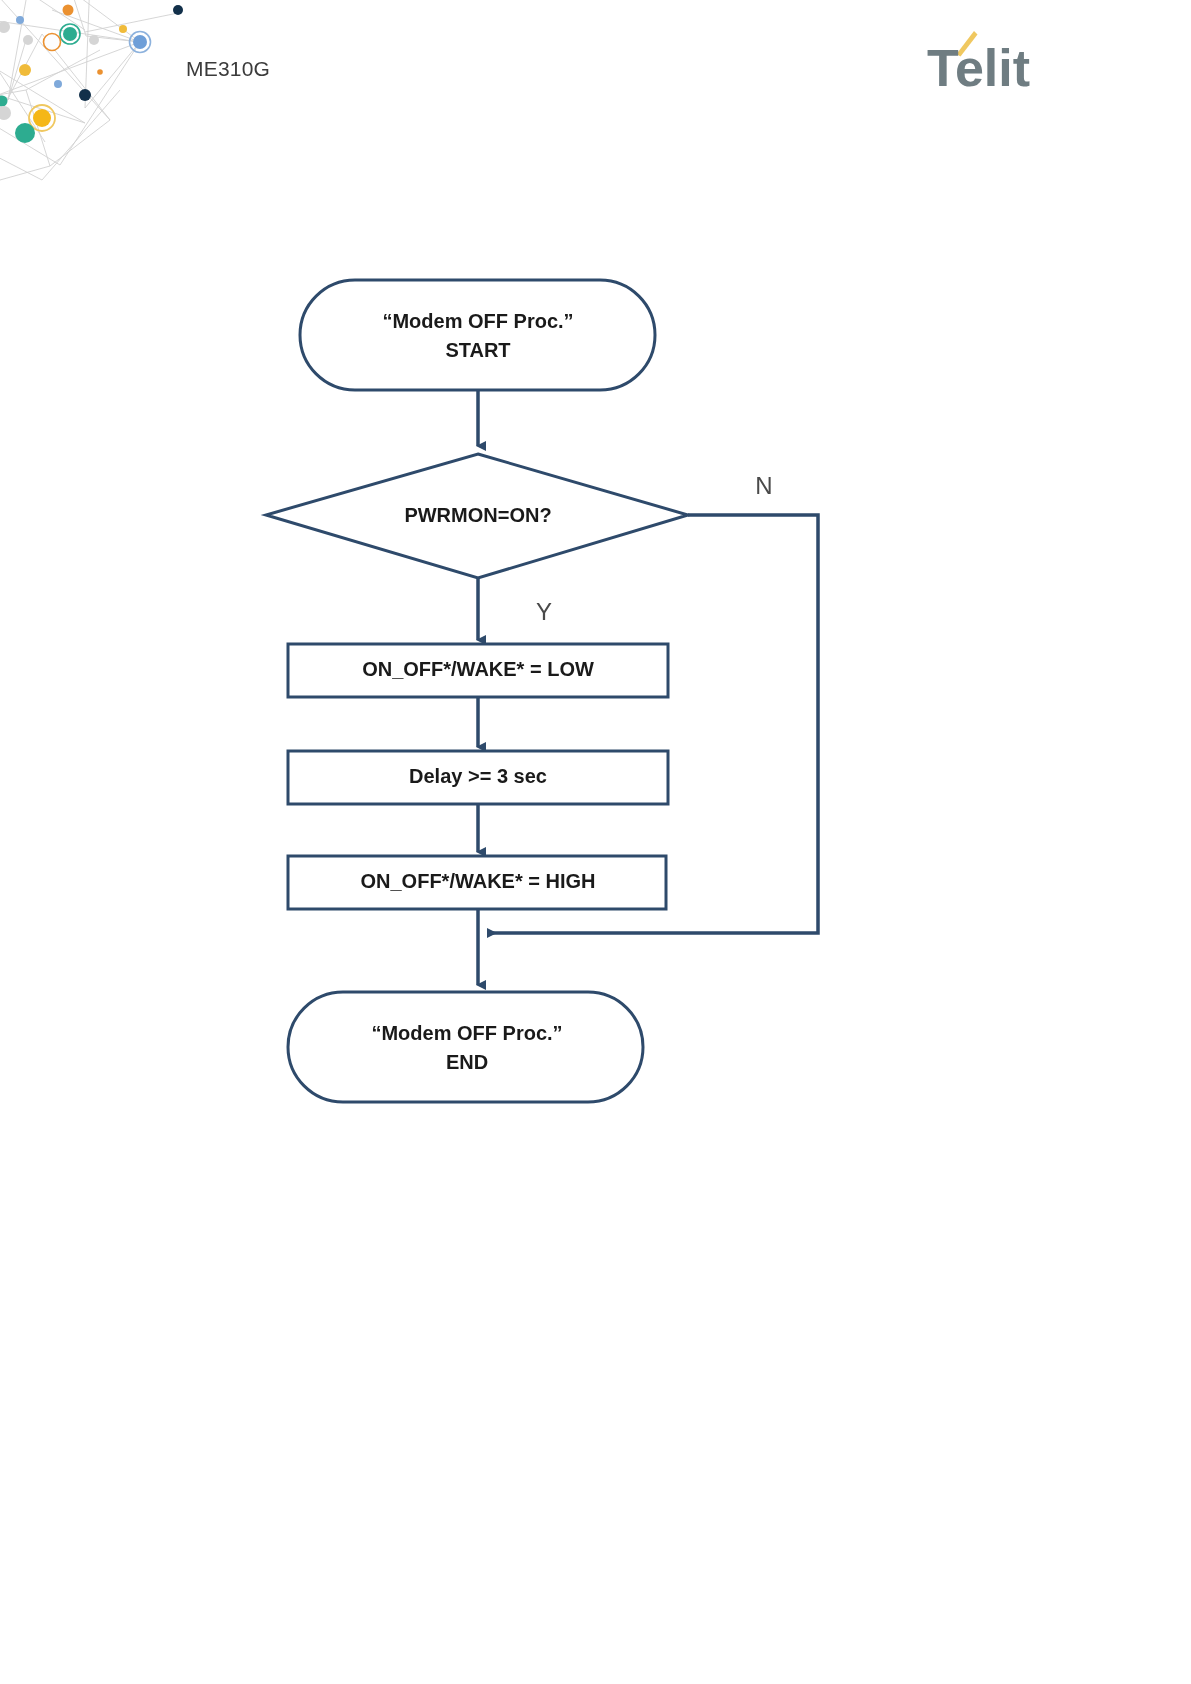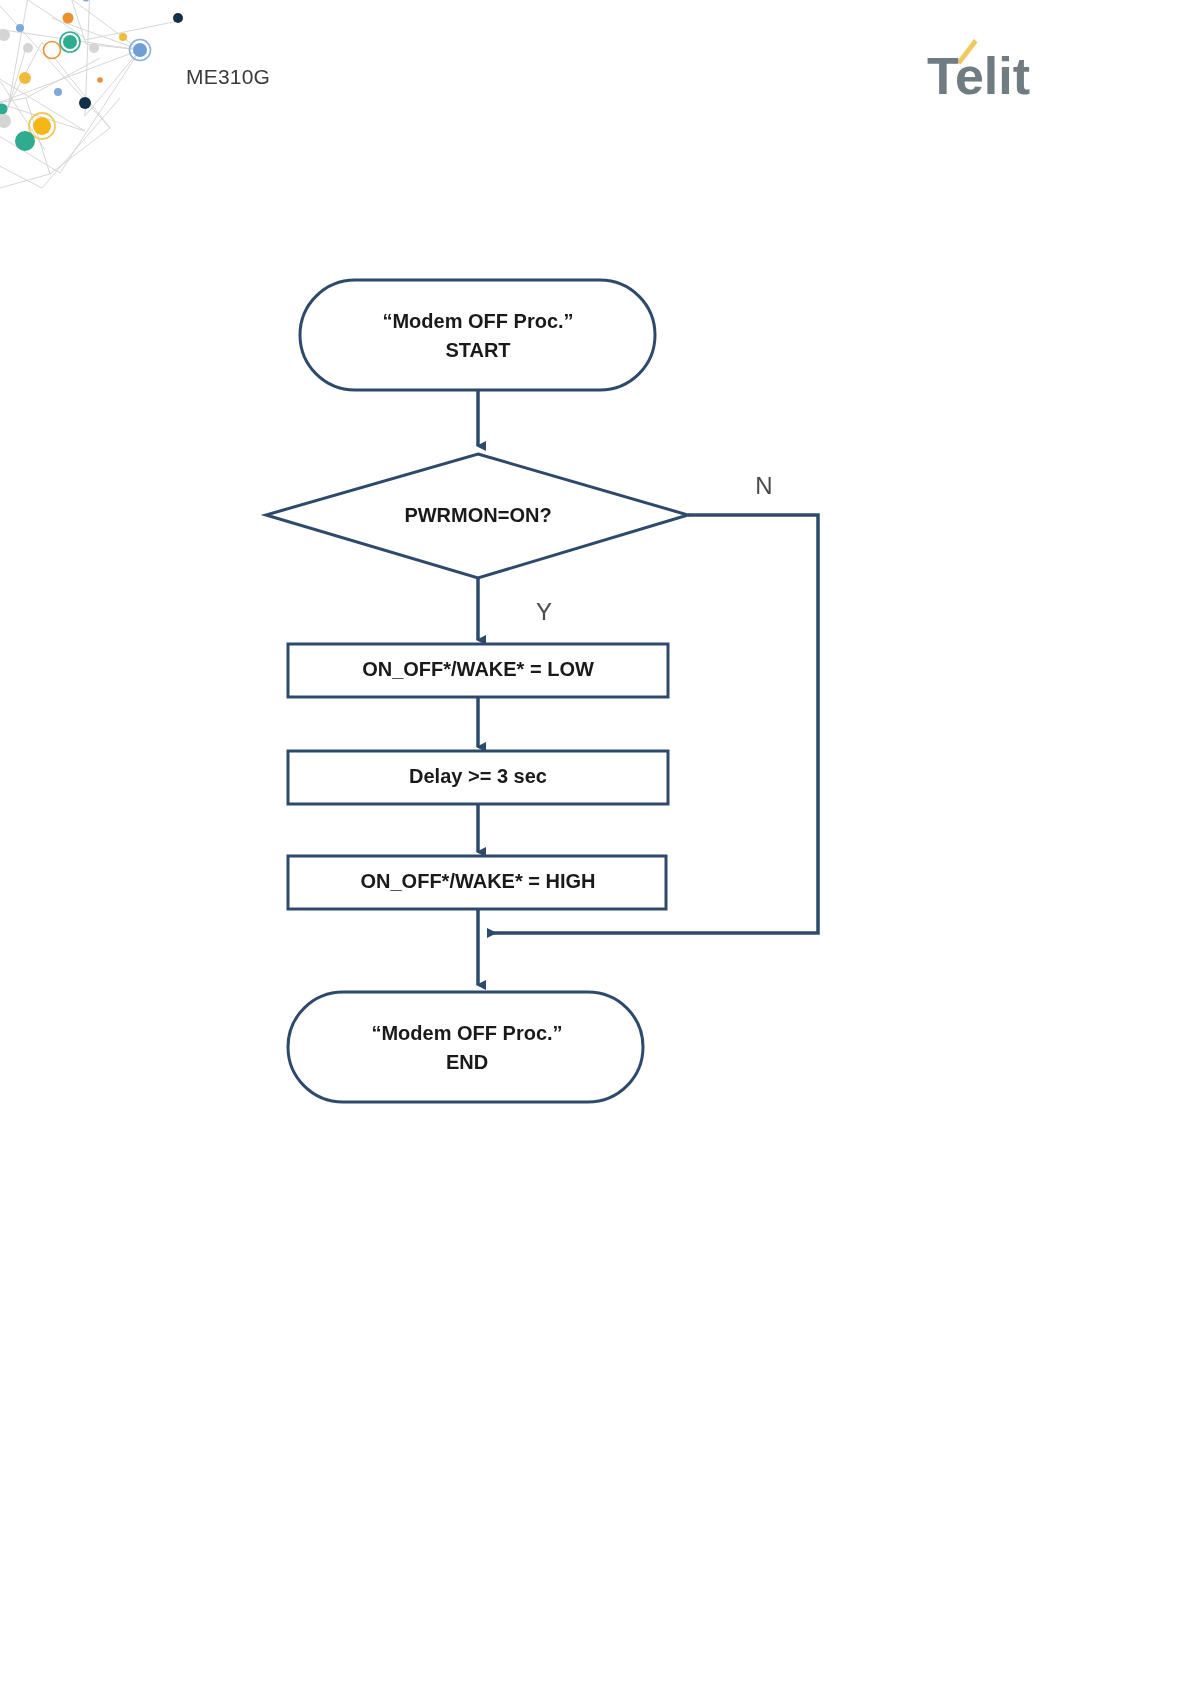--- a/index.html
+++ b/index.html
@@ -14,21 +14,20 @@
     overflow: hidden;
     font-family: "Liberation Sans", sans-serif;
   }
 
   
   #page-header {
     position: absolute;
     top: 0; left: 0;
     width: 1191px;
     height: 200px;
-    margin-top: 8px;
   }
   #header-graphic {
     position: absolute;
     top: -10px;
     left: -10px;
     width: 300px;
     height: 200px;
   }
   #doc-title {
     position: absolute;

